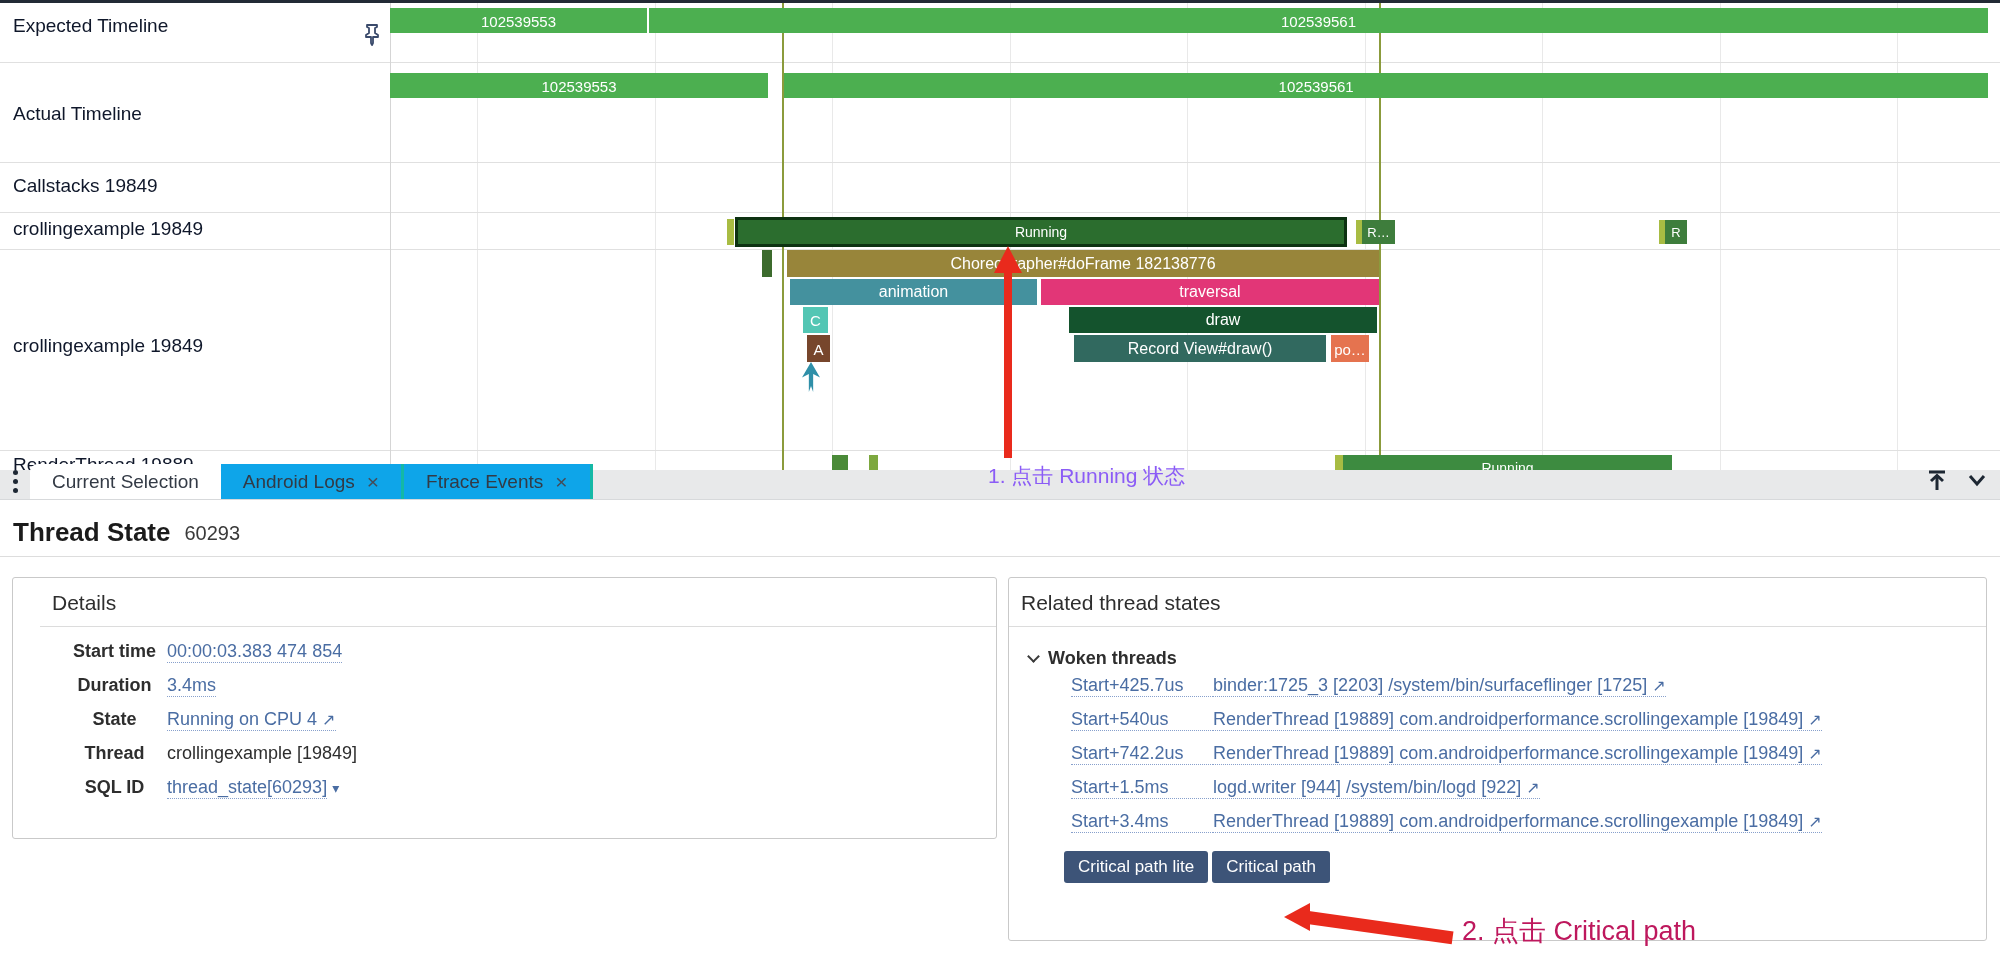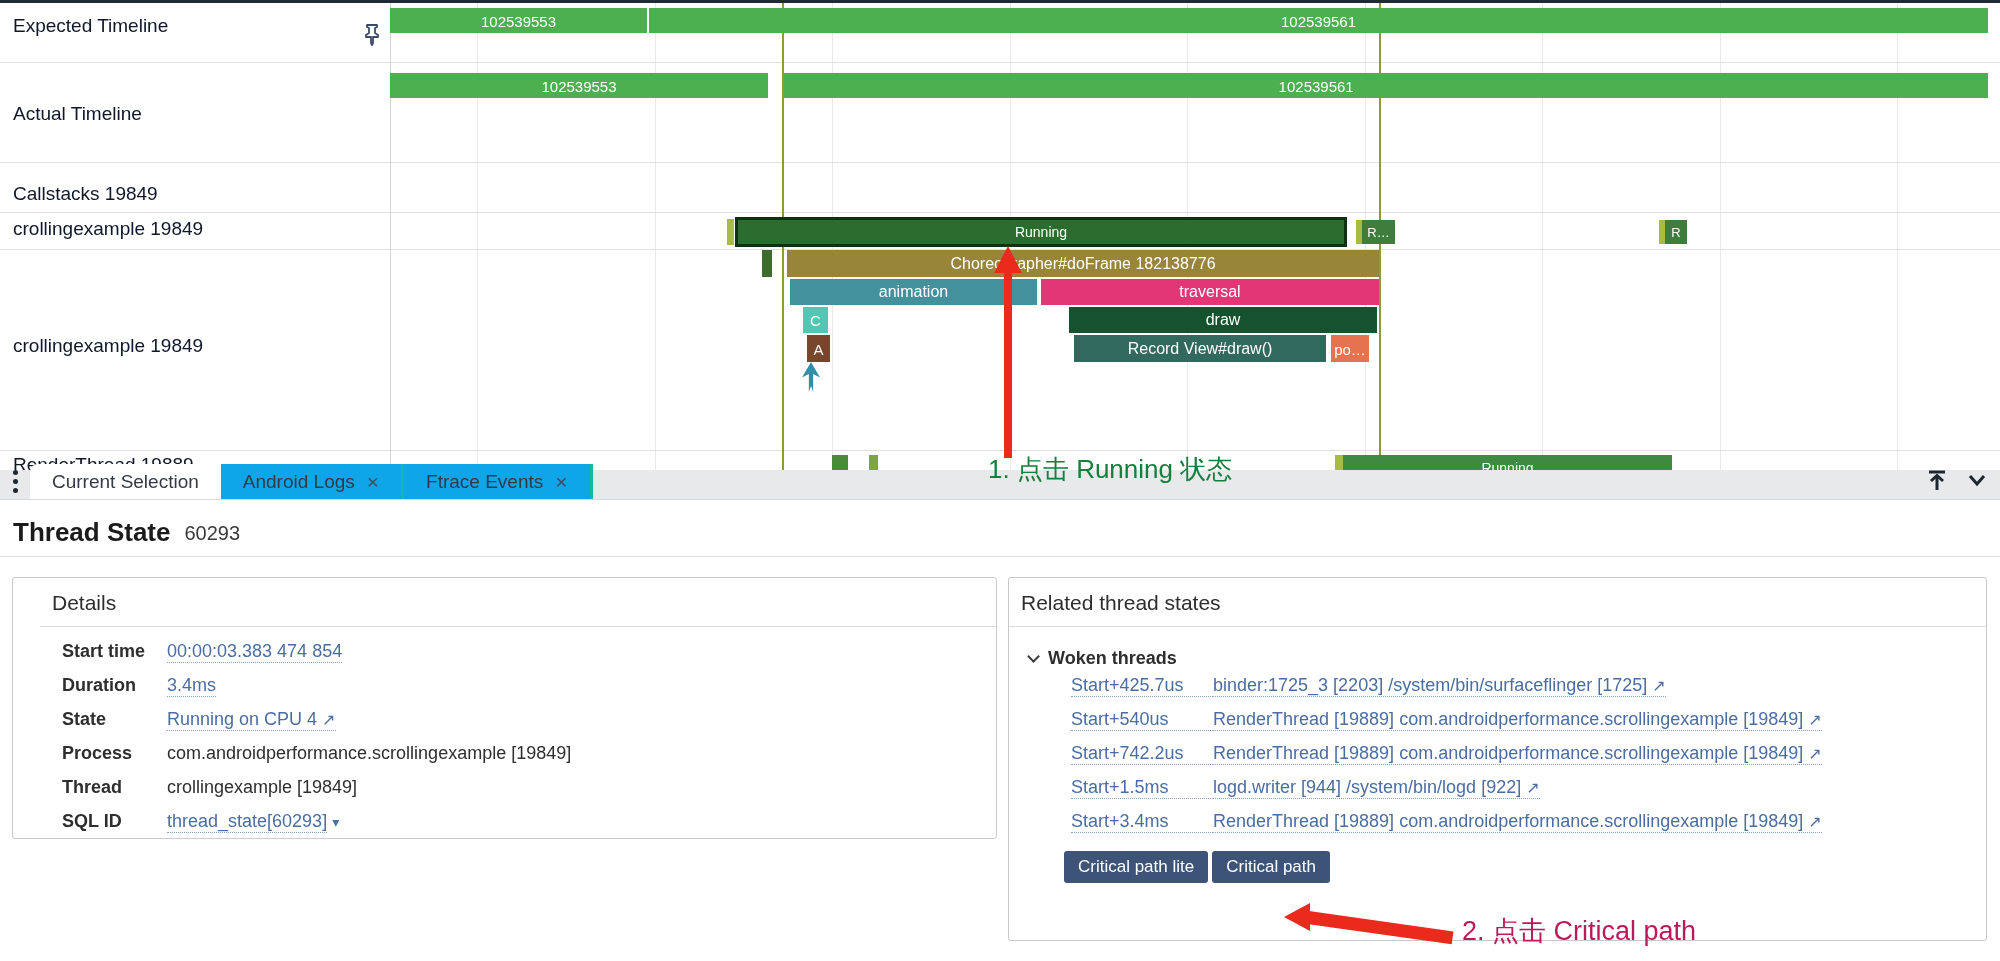--- a/index.html
+++ b/index.html
@@ -42,21 +42,21 @@
   #heading .t1 { font-size:26px; font-weight:bold; color:#1b1b1b; }
   #heading .t2 { font-size:20px; color:#3a3a3a; margin-left:14px; margin-top:3px; }
 
   
   .panel { position:absolute; background:#fff; border:1px solid #c9c9c9; border-radius:3px; }
   #details-panel { left:12px; top:577px; width:985px; height:262px;padding-left:27px; }
   #related-panel { left:1008px; top:577px; width:979px; height:364px; }
   .panel-title { font-size:21px; color:#2e2e2e; padding:13px 16px 11px 12px; border-bottom:1px solid #dcdcdc; }
   .kv-row { display:flex; align-items:baseline; height:34px; font-size:18px; }
   .kv-label { font-weight:bold; color:#2e2e2e; flex:none; }
-  #details-panel .kv-body { padding:14px 0 0 22px; }
+  #details-panel .kv-body { padding:14px 0 0 22px;text-align:center; }
   #details-panel .kv-label { width:105px; }
   #related-panel .kv-body { padding:14px 0 0 40px; }
   #related-panel .kv-label { width:147px; }
   .plain-val { color:#2e2e2e; }
   .link { color:#4a6da3; text-decoration:none; border-bottom:1px dotted #87a0cc; cursor:pointer; white-space:nowrap; }
   .ext-arrow { font-size:16px; }
   .caret { color:#4a6da3; font-size:14px; margin-left:5px; }
   .woken-head { display:flex; align-items:center; height:34px; font-size:18px;
     font-weight:bold; color:#2e2e2e; margin-left:-20px; cursor:pointer; }
   .chev { width:9px; height:9px; border-left:2px solid #3a3a3a; border-bottom:2px solid #3a3a3a;
@@ -65,21 +65,21 @@
   .woken-time { flex:none; width:142px; margin-left:22px; }
   .btn-row { display:flex; gap:4px; padding:6px 0 0 15px; }
   .btn { background:#3d5478; color:#fff; font-size:17px; border:none; border-radius:3px;
     padding:6px 14px; height:32px; cursor:pointer; font-family:inherit; }
 
   
   .anno { position:absolute; z-index:50; }
   #arrow1-shaft { left:1004px; top:271px; width:8px; height:187px; background:#e92a1c; }
   #arrow1-head  { left:994px; top:246px; width:0; height:0;
     border-left:14px solid transparent; border-right:14px solid transparent; border-bottom:27px solid #e92a1c; }
-  #anno1-text { left:988px; top:452px; color:#15803d; font-size:26px; white-space:nowrap; }
+  #anno1-text { left:988px; top:462px; color:#8b5cf6; font-size:21px; white-space:nowrap; }
   #arrow2-shaft { left:1308px; top:911px; width:146px; height:13px; background:#e92a1c;
     transform:rotate(8deg); transform-origin:left center; }
   #arrow2-head { left:1284px; top:903px; width:0; height:0;
     border-top:14px solid transparent; border-bottom:14px solid transparent; border-right:26px solid #e92a1c; }
   #anno2-text { left:1462px; top:913px; color:#be185d; font-size:27px; white-space:nowrap; }
 </style>
 </head>
 <body>
 
 <div id="stage">
@@ -105,21 +105,21 @@
         <div class="rowsep" style="top: 450px;"></div>
       </div>
     <div class="sidebar-border"></div>
     <div id="guides">
         <div class="guide" style="left: 782px;"></div>
         <div class="guide" style="left: 1379px;"></div>
       </div>
     <div id="track-labels">
         <div class="track-label" style="top: 15px;">Expected Timeline</div>
         <div class="track-label" style="top: 103px;">Actual Timeline</div>
-        <div class="track-label" style="top: 175px; margin-top: 8px;">Callstacks 19849</div>
+        <div class="track-label" style="top: 175px;">Callstacks 19849</div>
         <div class="track-label" style="top: 218px;">crollingexample 19849</div>
         <div class="track-label" style="top: 335px;">crollingexample 19849</div>
         <div class="track-label" style="top: 454px;">RenderThread 19889</div>
       </div>
     <svg class="pin" width="24" height="24" viewBox="0 0 24 24">
       <path d="M8 3h8v2l-2 1v5l3 2v2h-5v6l-1 2-1-2v-6H5v-2l3-2V6L6 5V3z" fill="none" stroke="#3a4a6b" stroke-width="1.8" stroke-linejoin="round"></path>
     </svg>
     <div id="slices">
         <div class="slice" style="left: 390px; top: 8px; width: 257px; height: 25px; background: rgb(76, 175, 80); font-size: 15px;">
           <span class="lbl" style="left: 50%;">102539553</span>
@@ -225,24 +225,20 @@
         </div>
         <div class="kv-row">
           <span class="kv-label">Duration</span>
           <span class="link">3.4ms</span>
         </div>
         <div class="kv-row">
           <span class="kv-label">State</span>
           <span class="link">Running on CPU 4 <span class="ext-arrow">↗</span></span>
         </div>
         <div class="kv-row">
-          <span class="kv-label">Process</span>
-          <span class="plain-val">com.androidperformance.scrollingexample [19849]</span>
-        </div>
-        <div class="kv-row">
           <span class="kv-label">Thread</span>
           <span class="plain-val">crollingexample [19849]</span>
         </div>
         <div class="kv-row">
           <span class="kv-label">SQL ID</span>
           <span class="link">thread_state[60293]</span>
           <span class="caret">▾</span>
         </div>
       </div>
   </div>

